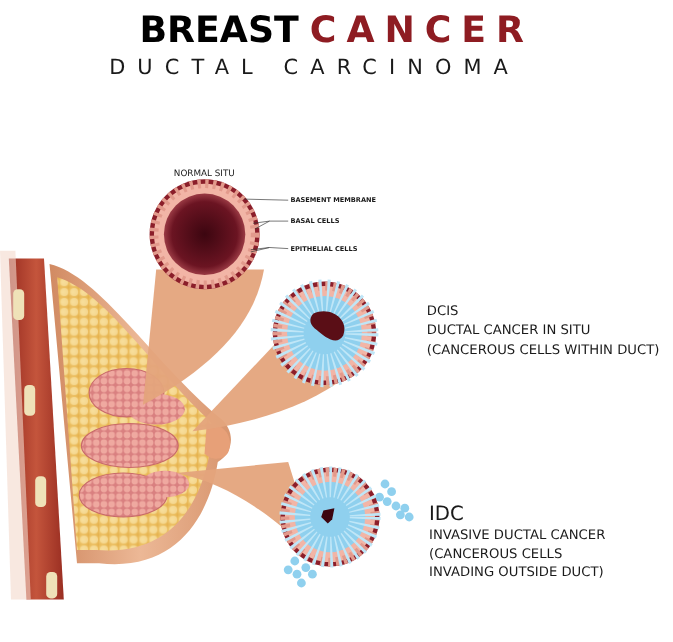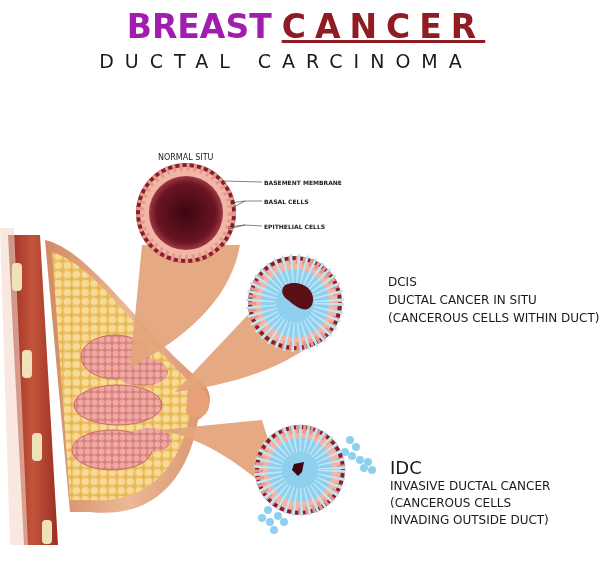--- a/index.html
+++ b/index.html
@@ -1,19 +1,19 @@
 <!DOCTYPE html>
 <html><head>
 <meta charset="utf-8">
 <style>
   html, body { margin: 0; padding: 0; background: #ffffff; }
   body { width: 612px; height: 584px; position: relative; overflow: hidden; font-family: "DejaVu Sans", "Liberation Sans", sans-serif; }
   .title { position: absolute; left: 0; width: 612px; top: 8px; text-align: center; font-family: "DejaVu Sans", sans-serif; font-weight: 700; font-size: 33px; line-height: 38px; }
-  .title .w1 { color: #a21caf; letter-spacing: 0px; }
-  .title .w2 { color: #8e1c22; letter-spacing: 9px; margin-left: 10px; text-decoration: underline; }
+  .title .w1 { color: #000000; letter-spacing: 0px; }
+  .title .w2 { color: #8e1c22; letter-spacing: 9px; margin-left: 10px; }
   .subtitle { position: absolute; left: 0; width: 572px; top: 50px; text-align: center; font-family: "DejaVu Sans", sans-serif; font-size: 19px; letter-spacing: 11px; color: #1a1a1a; line-height: 22px; }
   .illus { position: absolute; left: 0; top: 0; }
   .lbl { position: absolute; font-family: "DejaVu Sans", sans-serif; color: #1a1a1a; white-space: nowrap; }
   .small { font-size: 6px; font-weight: 700; }
   .sec { font-size: 8px; }
   .big { font-size: 12px; line-height: 18px; }
 </style>
 </head>
 <body>
 

